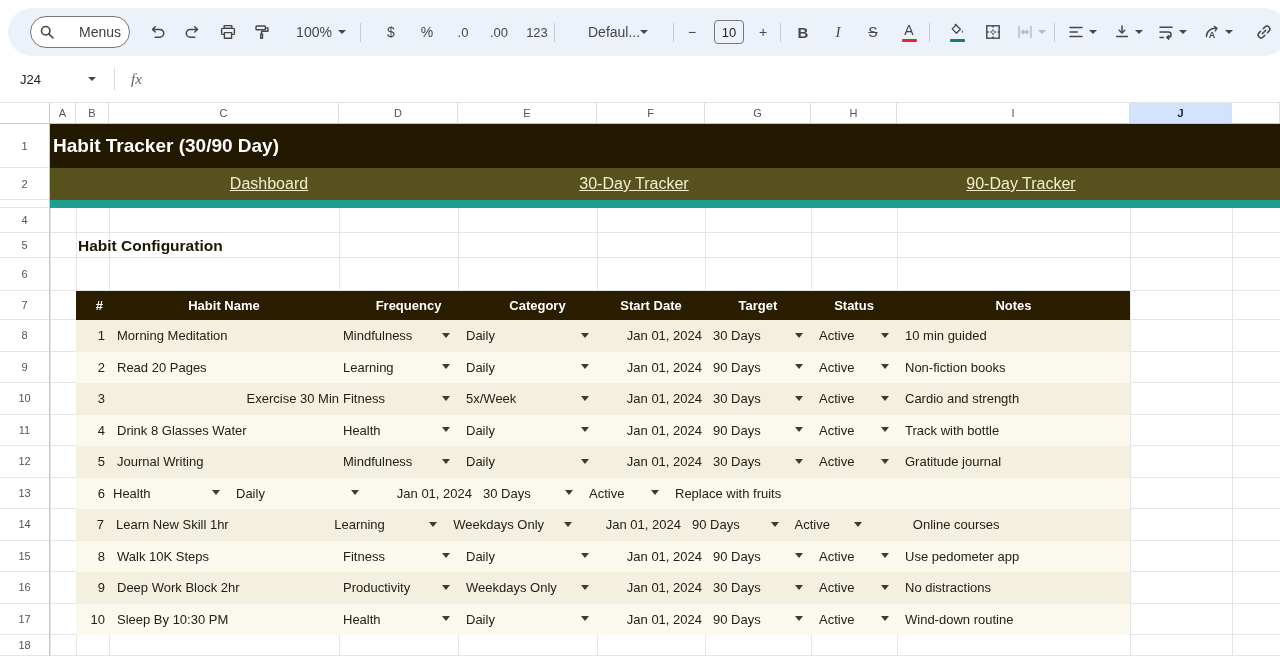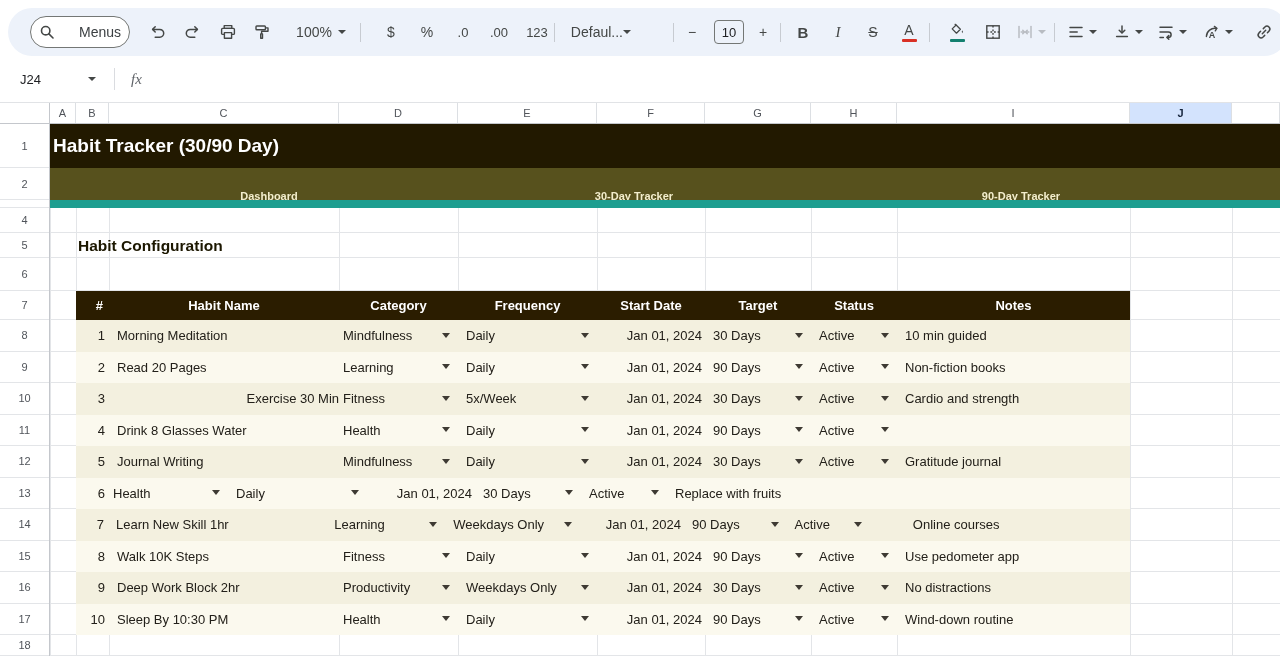--- a/index.html
+++ b/index.html
@@ -9,21 +9,21 @@
   .toolbar{position:absolute;left:8px;top:8px;width:1280px;height:48px;
     background:#edf2fa;border-radius:24px}
   .menus-pill{position:absolute;left:22px;top:8px;width:100px;height:32px;background:#fff;
     border:1px solid #747775;border-radius:16px;display:flex;align-items:center;
     justify-content:center;gap:24px;font-size:14px;color:#3c4043;cursor:pointer}
   .ti{position:absolute;top:9px;width:30px;height:30px;display:flex;align-items:center;
     justify-content:center;color:#444746;font-size:14px;border-radius:4px;cursor:pointer}
   .ti.small{font-size:13px}
   .tdiv{position:absolute;top:15px;width:1px;height:19px;background:#c7cbd1}
   .zoom-btn{left:277px;width:72px;gap:6px}
-  .font-btn{left:529px;width:104px;justify-content:flex-end;padding:0 10px}
+  .font-btn{left:570px;width:104px;justify-content:flex-start;padding:0 10px}
   .size-box{position:absolute;left:706px;top:12px;width:30px;height:24px;border:1px solid #747775;
     border-radius:4px;display:flex;align-items:center;justify-content:center;font-size:13px;
     color:#202124;cursor:text}
   .caret{width:0;height:0;border-left:4px solid transparent;border-right:4px solid transparent;
     border-top:4px solid #444746}
   .caret.gray{border-top-color:#b8bcc2}
   .b-label{font-weight:700;font-size:15px}
   .i-label{font-style:italic;font-size:15px;font-family:"Liberation Serif",serif}
   .s-label{text-decoration:line-through;font-size:14px}
   .stack{flex-direction:column;gap:2px}
@@ -45,22 +45,22 @@
     justify-content:center;font-size:11px;color:#50545a;cursor:pointer}
   .col-h.sel{background:var(--selected-column-bg,#d3e3fd);color:#15243c;font-weight:700}
   
   .grid-body{position:absolute;left:0;top:124px;width:1280px;height:532px;overflow:hidden}
   .vline{position:absolute;top:0;width:1px;height:532px;background:#e3e5e8}
   .hline{position:absolute;left:0;width:1280px;height:1px;background:#e3e5e8}
   .band{position:absolute}
   .title-band{left:50px;top:0;width:1230px;height:44px;background:var(--title-band,#221900);
     color:#fff;font-size:19px;font-weight:700;line-height:44px;padding-left:3px;white-space:nowrap}
   .nav-band{left:50px;top:44px;width:1230px;height:32px;background:var(--nav-band,#57511d)}
-  .nav-link{position:absolute;top:12px;transform:translateX(-50%);line-height:32px;font-size:11px;
-    font-weight:700;color:var(--nav-link-text,#f3eecd);text-decoration:underline;cursor:pointer;
+  .nav-link{position:absolute;top:0;transform:translateX(-50%);line-height:32px;font-size:16px;
+    font-weight:400;color:var(--nav-link-text,#f3eecd);text-decoration:underline;cursor:pointer;
     white-space:nowrap}
   .nl1{left:219px}.nl2{left:584px}.nl3{left:971px}
   .teal-stripe{left:50px;top:76px;width:1230px;height:8px;background:var(--teal-stripe,#1e9e90)}
   .section-title{position:absolute;left:78px;top:109px;height:25px;line-height:25px;
     font-size:15.5px;font-weight:700;color:#1c1700;white-space:nowrap}
   .config-table{position:absolute;left:76px;top:167px;width:1054px}
   .t-header{display:flex;height:29px;background:var(--table-header-bg,#2b1d00);color:#fff;
     font-size:13px;font-weight:700}
   .th-cell{display:flex;align-items:center;justify-content:center;height:100%}
   .th-cell.right{justify-content:flex-end;padding-right:6px}
@@ -323,22 +323,22 @@
   </div>
 
   <div class="band teal-stripe"></div>
 
   <div class="section-title">Habit Configuration</div>
 
   <div class="config-table">
       <div class="t-header">
         <div class="th-cell right" style="width: 33px;">#</div>
         <div class="th-cell" style="width: 230px;">Habit Name</div>
+        <div class="th-cell" style="width: 139px;">Frequency</div>
         <div class="th-cell" style="width: 119px;">Category</div>
-        <div class="th-cell" style="width: 139px;">Frequency</div>
         <div class="th-cell" style="width: 108px;">Start Date</div>
         <div class="th-cell" style="width: 106px;">Target</div>
         <div class="th-cell" style="width: 86px;">Status</div>
         <div class="th-cell" style="width: 233px;">Notes</div>
       </div>
       <div class="t-row a">
         <div class="t-cell c-num" style="width: 33px;">
           <span>1</span>
         </div>
         <div class="t-cell c-name" style="width: 230px;">
@@ -445,20 +445,23 @@
         <div class="t-cell c-date" style="width: 108px;">
           <span>Jan 01, 2024</span>
         </div>
         <div class="t-cell c-target" style="width: 106px;">
           <span>90 Days</span>
           <span class="dd-arrow"></span>
         </div>
         <div class="t-cell c-status" style="width: 86px;">
           <span>Active</span>
           <span class="dd-arrow"></span>
+        </div>
+        <div class="t-cell c-notes" style="width: 233px;">
+          <span>Track with bottle</span>
         </div>
       </div>
       <div class="t-row a">
         <div class="t-cell c-num" style="width: 33px;">
           <span>5</span>
         </div>
         <div class="t-cell c-name" style="width: 230px;">
           <span>Journal Writing</span>
         </div>
         <div class="t-cell c-cat" style="width: 119px;">

